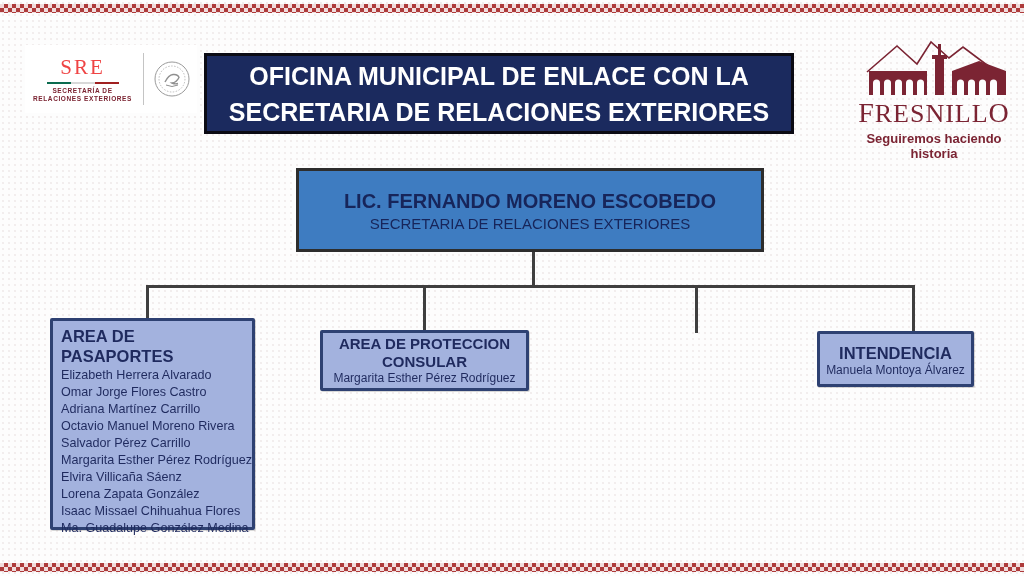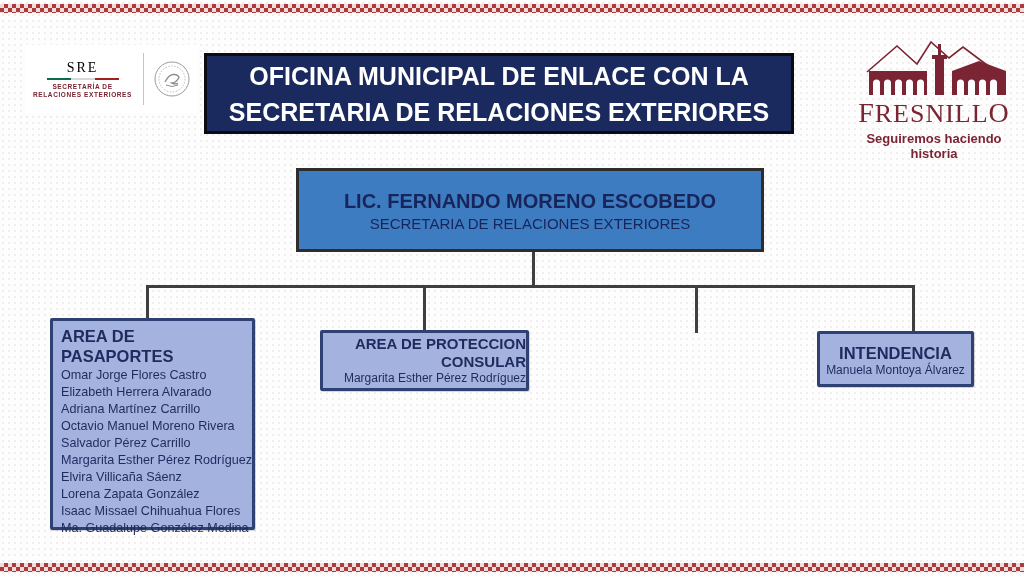--- a/index.html
+++ b/index.html
@@ -22,21 +22,21 @@
   }
   .band-top{top:4px;}
   .band-bottom{bottom:4px;}
 
   
   .sre{
     position:absolute;left:25px;top:45px;width:172px;height:68px;
     background:#ffffff;display:flex;align-items:center;justify-content:center;gap:8px;
   }
   .sre-left{width:105px;text-align:center;}
-  .sre-acronym{font-family:"Liberation Serif",serif;font-size:14px;letter-spacing:2px;color:#000000;}
+  .sre-acronym{font-family:"Liberation Serif",serif;font-size:21px;letter-spacing:2px;color:#ef4444;}
   .sre-tricolor{display:flex;height:2px;width:72px;margin:2px auto 3px auto;}
   .sre-tricolor span{flex:1;height:2px;}
   .sre-tricolor .g{background:#0b6b4f;}
   .sre-tricolor .w{background:#d8d8d8;}
   .sre-tricolor .r{background:#a02020;}
   .sre-caption{font-size:6.5px;line-height:8px;letter-spacing:0.6px;color:#7a2230;font-weight:bold;}
   .sre-divider{width:1px;height:52px;background:#c4c4c4;}
 
   
   .titlebox{
@@ -68,21 +68,21 @@
 
   
   .dept{
     position:absolute;background:#a3b2de;border:3px solid #2e4172;border-radius:2px;
     box-sizing:border-box;color:#1f2a5e;box-shadow:1px 1px 0 rgba(0,0,0,0.15);
   }
   .dept-title{font-weight:bold;}
   .pasaportes{left:50px;top:318px;width:205px;height:212px;padding:5px 6px 3px 8px;}
   .pasaportes .dept-title{font-size:16.5px;line-height:20px;margin-bottom:1px;}
   .pasaportes .member{font-size:12.6px;line-height:17px;white-space:nowrap;}
-  .consular{left:320px;top:330px;width:209px;height:61px;text-align:right;padding-top:2px;}
+  .consular{left:320px;top:330px;width:209px;height:61px;text-align:center;padding-top:2px;}
   .consular .dept-title{font-size:15px;line-height:18px;}
   .consular .member{font-size:12px;line-height:15px;}
   .juridica{left:622px;top:331px;width:156px;height:45px;text-align:center;padding-top:3px;}
   .juridica .dept-title{font-size:16px;line-height:19px;}
   .juridica .member{font-size:12px;line-height:15px;}
   .intendencia{left:817px;top:331px;width:157px;height:56px;text-align:center;padding-top:10px;}
   .intendencia .dept-title{font-size:16.5px;line-height:19px;}
   .intendencia .member{font-size:12px;line-height:15px;}
 </style>
 </head>
@@ -161,22 +161,22 @@
 
   <div class="conn" style="left:532px;top:252px;width:3px;height:36px;"></div>
   <div class="conn" style="left:146px;top:285px;width:769px;height:3px;"></div>
   <div class="conn" style="left:146px;top:285px;width:3px;height:35px;"></div>
   <div class="conn" style="left:423px;top:285px;width:3px;height:47px;"></div>
   <div class="conn" style="left:695px;top:285px;width:3px;height:48px;"></div>
   <div class="conn" style="left:912px;top:285px;width:3px;height:48px;"></div>
 
   <div class="dept pasaportes">
     <div class="dept-title">AREA DE PASAPORTES</div>
+    <div class="member">Elizabeth Herrera Alvarado</div>
     <div class="member">Omar Jorge Flores Castro</div>
-    <div class="member">Elizabeth Herrera Alvarado</div>
     <div class="member">Adriana Martínez Carrillo</div>
     <div class="member">Octavio Manuel Moreno Rivera</div>
     <div class="member">Salvador Pérez Carrillo</div>
     <div class="member">Margarita Esther Pérez Rodríguez</div>
     <div class="member">Elvira Villicaña Sáenz</div>
     <div class="member">Lorena Zapata González</div>
     <div class="member">Isaac Missael Chihuahua Flores</div>
     <div class="member">Ma. Guadalupe González Medina</div>
   </div>
 

